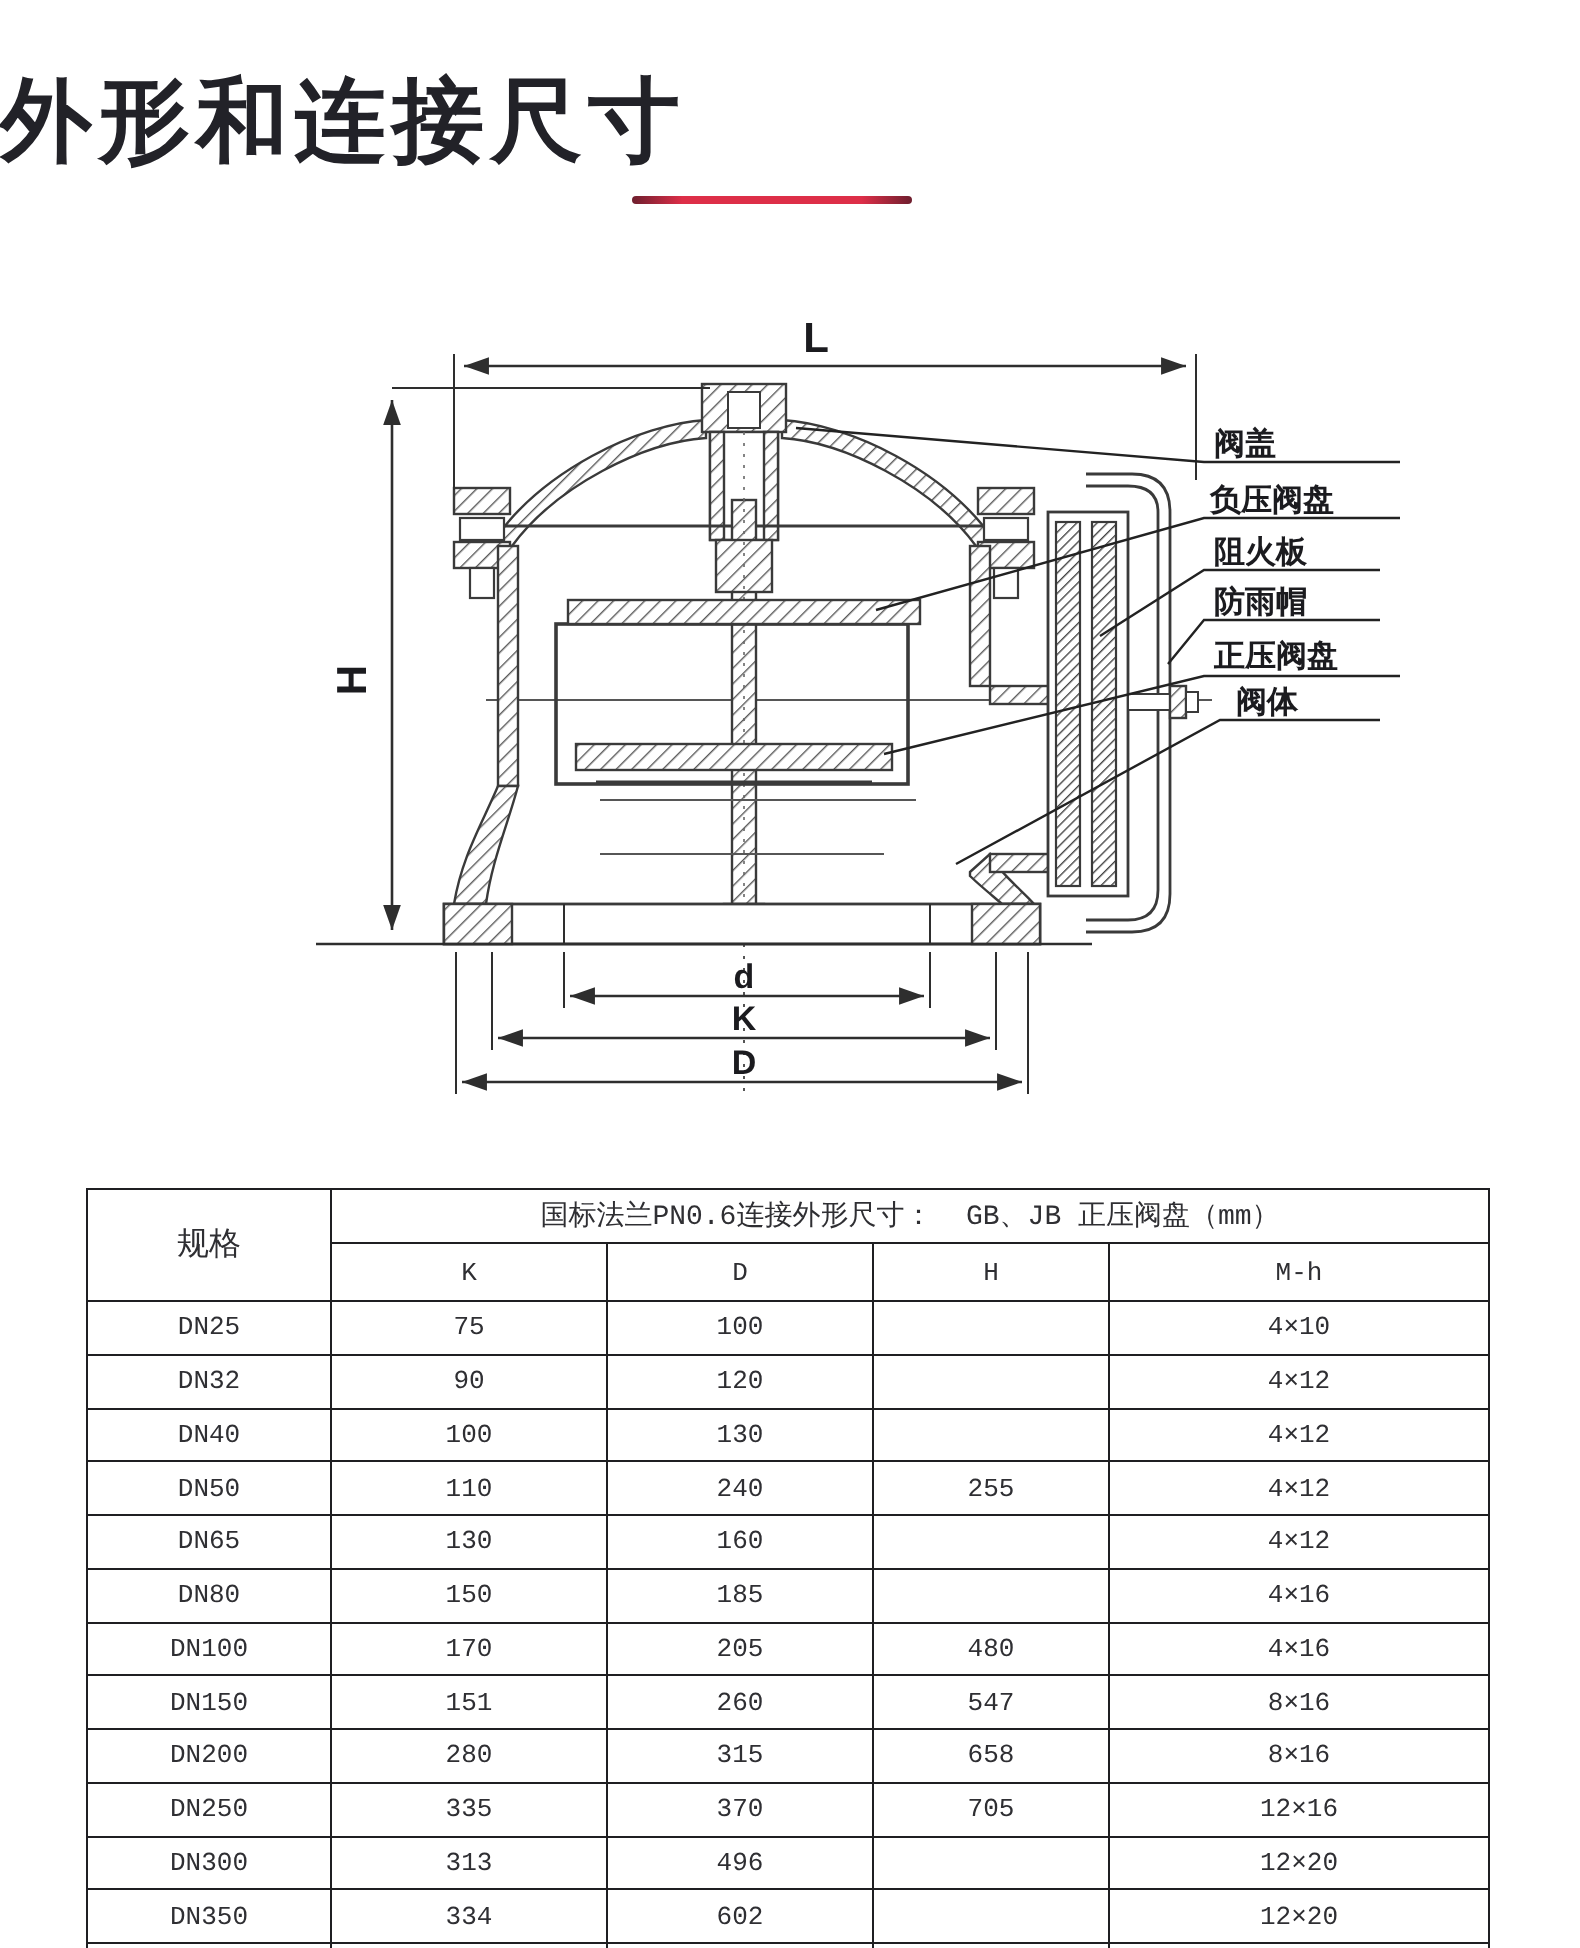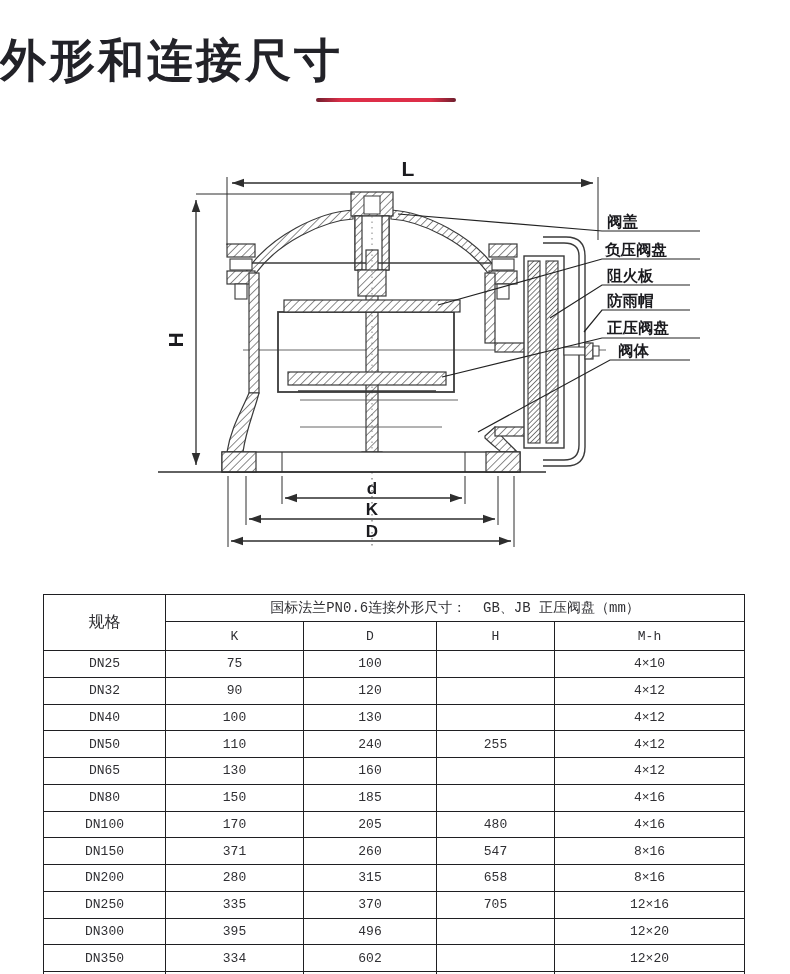--- a/index.html
+++ b/index.html
@@ -241,42 +241,42 @@
         </tr>
     <tr class="datarow">
           <td>DN100</td>
           <td>170</td>
           <td>205</td>
           <td>480</td>
           <td>4×16</td>
         </tr>
     <tr class="datarow">
           <td>DN150</td>
-          <td>371</td>
+          <td>151</td>
           <td>260</td>
           <td>547</td>
           <td>8×16</td>
         </tr>
     <tr class="datarow">
           <td>DN200</td>
           <td>280</td>
           <td>315</td>
           <td>658</td>
           <td>8×16</td>
         </tr>
     <tr class="datarow">
           <td>DN250</td>
           <td>335</td>
           <td>370</td>
           <td>705</td>
           <td>12×16</td>
         </tr>
     <tr class="datarow">
           <td>DN300</td>
-          <td>395</td>
+          <td>313</td>
           <td>496</td>
           <td></td>
           <td>12×20</td>
         </tr>
     <tr class="datarow">
           <td>DN350</td>
           <td>334</td>
           <td>602</td>
           <td></td>
           <td>12×20</td>

